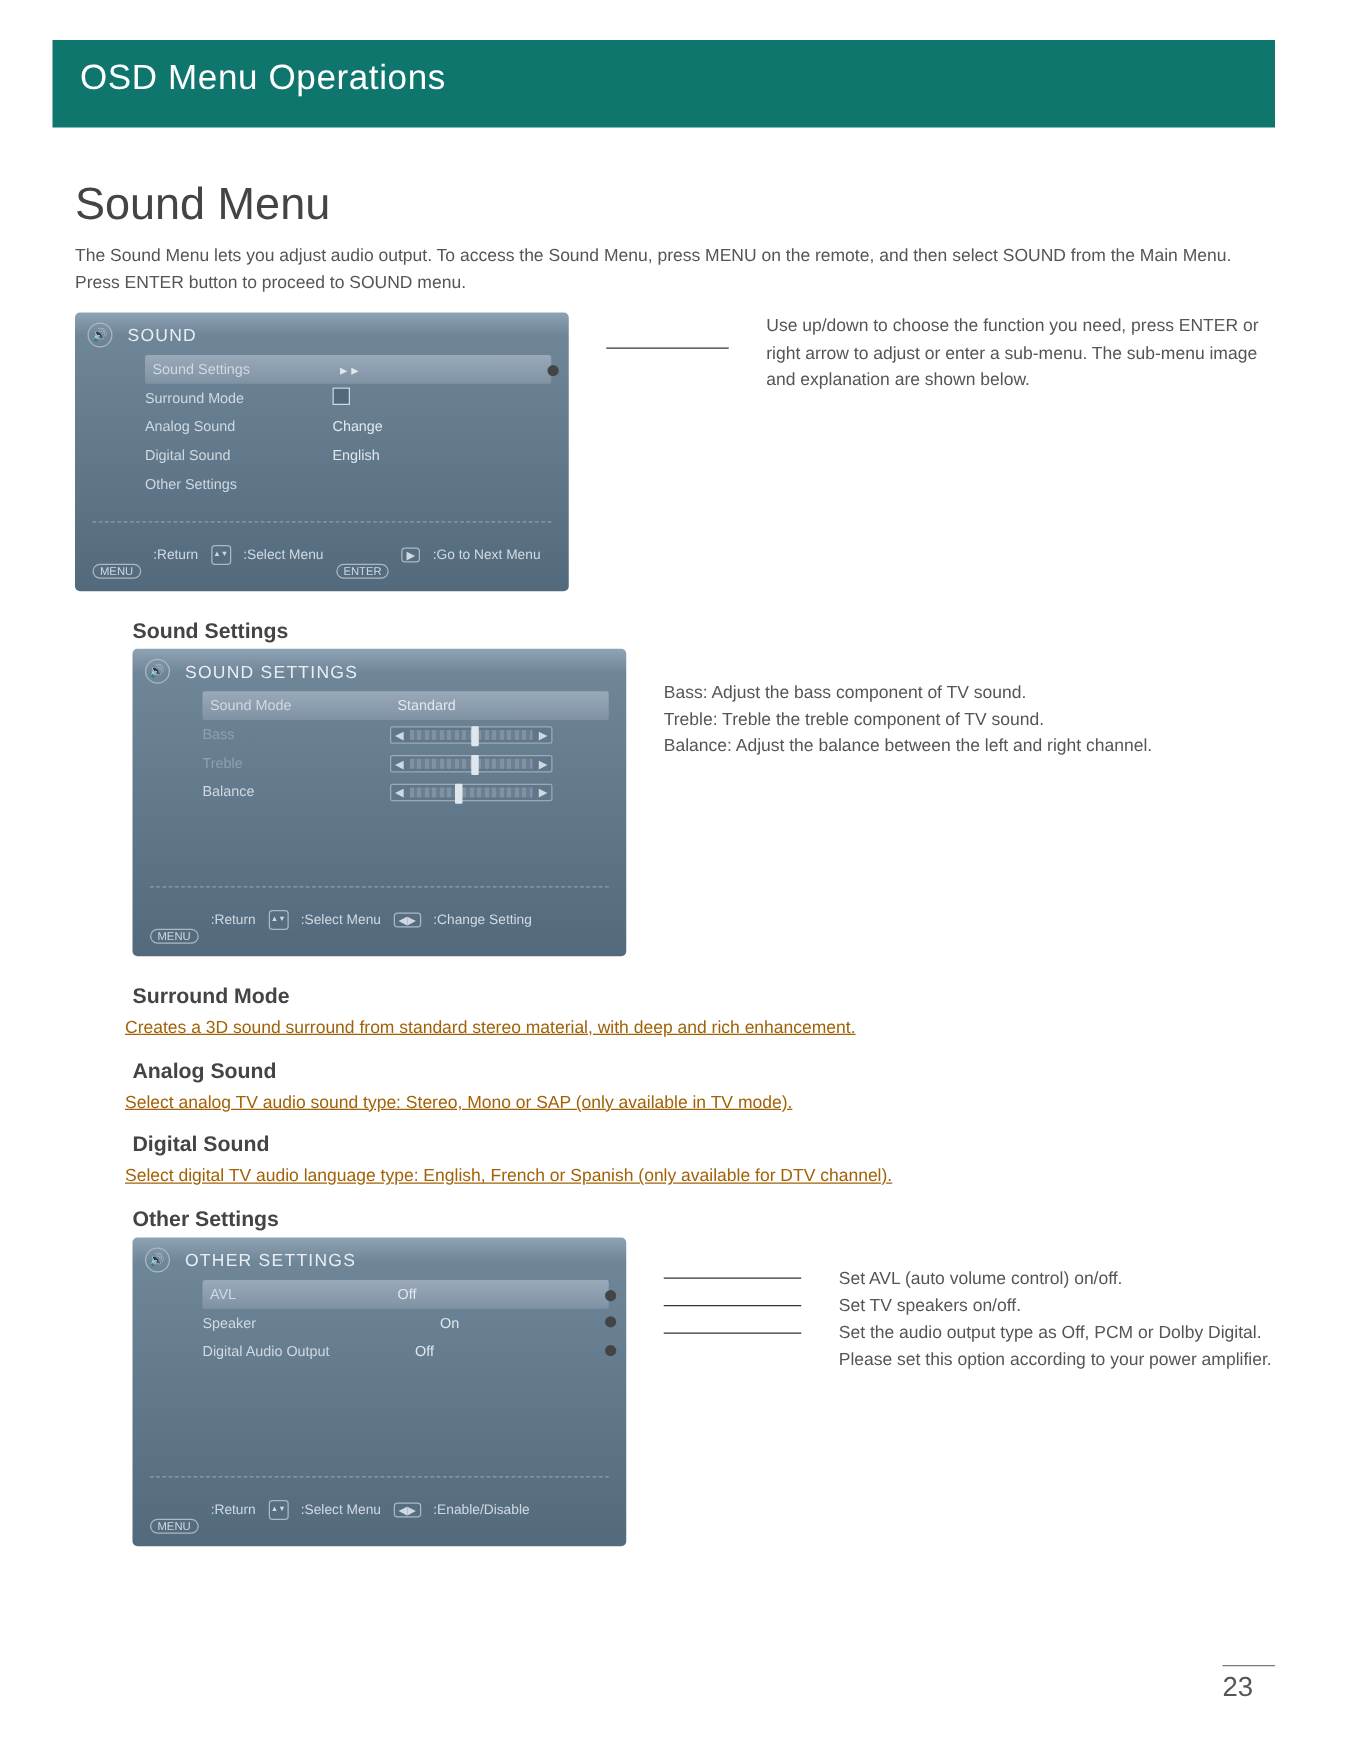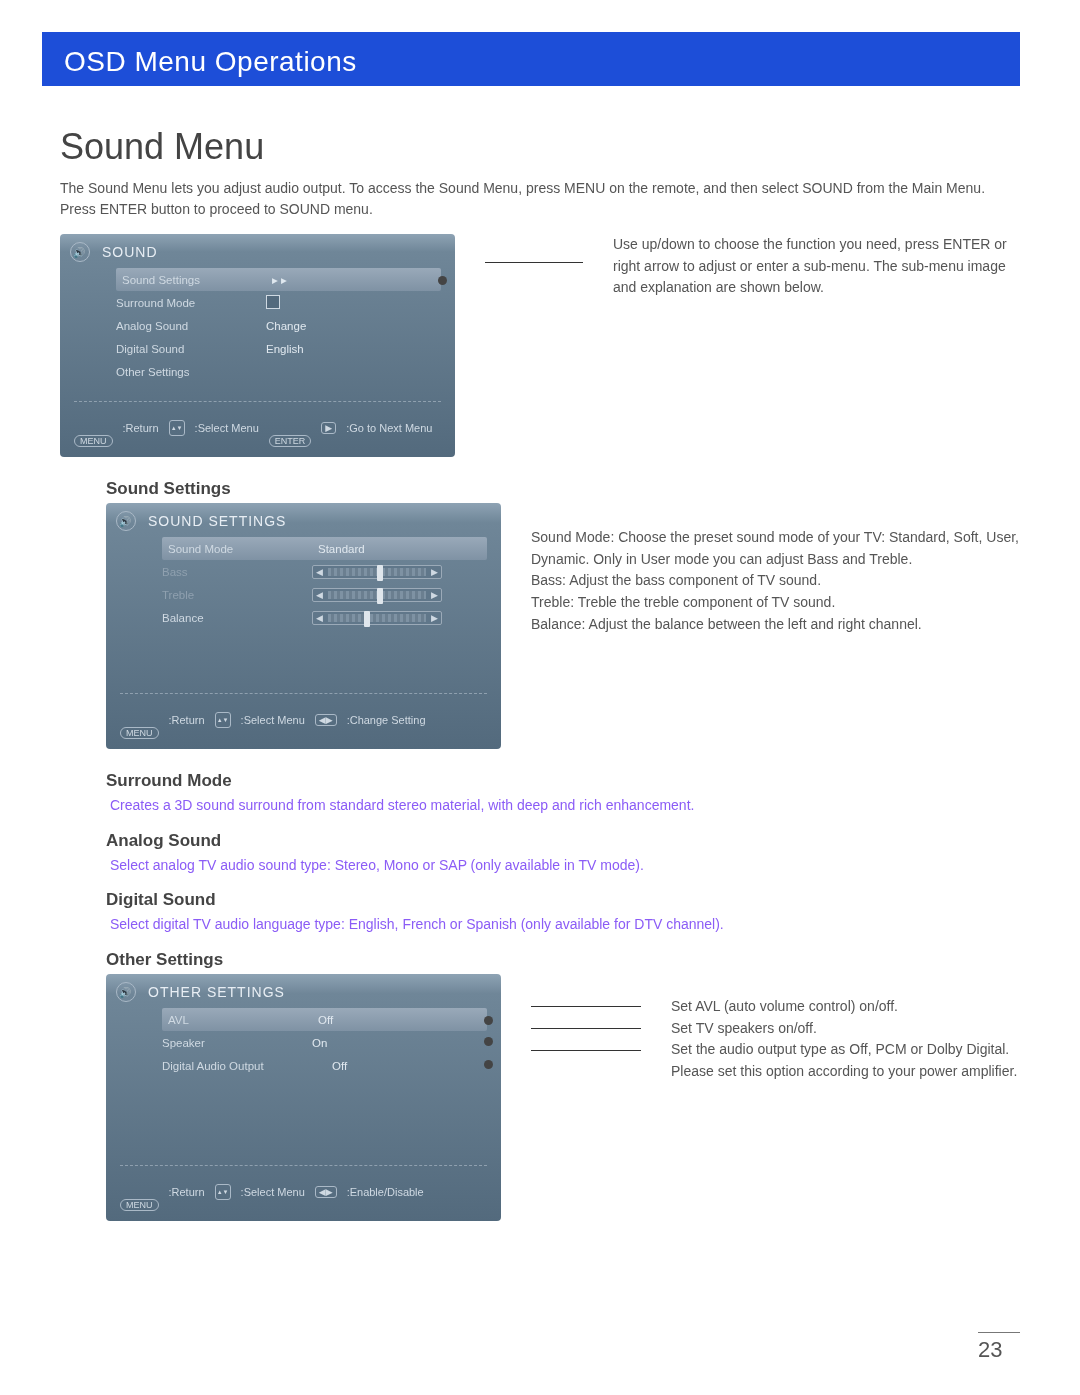--- a/index.html
+++ b/index.html
@@ -6,23 +6,23 @@
   body {
     font-family: Arial, Helvetica, sans-serif;
     background: #fff;
     color: #333;
     width: 1080px;
     height: 1395px;
     position: relative;
     padding: 32px 60px 32px 60px;
   }
   .header-band {
-    background: #1d4ed8;
+    background: #0f766e;
     color: #fff;
-    padding: 14px 22px 8px 22px;
+    padding: 14px 22px 24px 22px;
     margin-left: -18px;
     width: calc(100% + 18px);
     margin-bottom: 40px;
   }
   .header-band h1 {
     font-size: 28px;
     font-weight: 300;
     letter-spacing: 0.5px;
   }
   .page-title {
@@ -103,21 +103,21 @@
     border-top: 1px dashed #8fa0af;
     padding-top: 6px;
   }
   .osd-foot .pill { border:1px solid #aab9c7; border-radius:8px; padding:0 5px; font-size:9px;margin-top:27px; }
   .osd-foot .updown { width:16px; height:16px; border:1px solid #aab9c7; border-radius:3px; display:flex; flex-direction:column; align-items:center; justify-content:center; font-size:6px; line-height:6px;}
   .osd-foot .lr { border:1px solid #aab9c7; border-radius:3px; padding:0 3px; font-size:9px;}
   .desc-col { font-size: 14px; color: #555; line-height: 1.55; flex:1; }
   .dot { width:9px; height:9px; background:#444; border-radius:50%; position:absolute; }
   .subhead { font-size: 17px; color: #444; font-weight:600; margin: 6px 0 4px 46px; }
   .subhead.tight { margin-left: 46px; }
-  .subdesc { font-size: 14px; color: #8b5cf6; line-height:1.55; margin-left:50px; margin-bottom:14px;}
+  .subdesc { font-size: 14px; color: #a16207; line-height:1.55; margin-left:40px; margin-bottom:14px;text-decoration:underline;}
   .indented { margin-left: 46px; }
   .page-num { position:absolute; bottom:32px; right:60px; font-size:22px; color:#555; }
   .page-num::before { content:""; display:block; width:42px; height:1px; background:#777; margin-left:auto; margin-bottom:4px;}
   .other-row .callout-lines { position:relative; flex:0 0 110px; }
   .other-row .ln { position:absolute; height:1px; background:#333; }
 </style>
 </head>
 <body>
 
 <div class="header-band">
@@ -211,21 +211,20 @@
     <div class="osd-foot">
       <span class="pill">MENU</span>
       <span>:Return</span>
       <span class="updown">▲▼</span>
       <span>:Select Menu</span>
       <span class="lr">◀▶</span>
       <span>:Change Setting</span>
     </div>
   </div>
   <div class="desc-col" style="margin-top:24px;">
-    <div>Sound Mode: Choose the preset sound mode of your TV: Standard, Soft, User, Dynamic. Only in User mode you can adjust Bass and Treble.</div>
     <div>Bass: Adjust the bass component of TV sound.</div>
     <div>Treble: Treble the treble component of TV sound.</div>
     <div>Balance: Adjust the balance between the left and right channel.</div>
   </div>
 </div>
 
 <div class="subhead">Surround Mode</div>
 <div class="subdesc">Creates a 3D sound surround from standard stereo material, with deep and rich enhancement.</div>
 
 <div class="subhead">Analog Sound</div>
@@ -238,21 +237,21 @@
 <div class="row other-row indented">
   <div class="osd-panel">
     <span class="osd-speaker">🔊</span>
     <div class="osd-title">OTHER SETTINGS</div>
     <div class="osd-list">
       <div class="osd-item selected" style="position:relative;">
         <span class="label">AVL</span>
         <span class="value">Off</span>
         <span class="dot" style="right:-6px; top:8px;"></span>
       </div>
-      <div class="osd-item" style="position:relative;">
+      <div class="osd-item" style="position:relative;gap:40px;">
         <span class="label">Speaker</span>
         <span class="value">On</span>
         <span class="dot" style="right:-6px; top:6px;"></span>
       </div>
       <div class="osd-item" style="position:relative;">
         <span class="label" style="flex:0 0 170px;">Digital Audio Output</span>
         <span class="value">Off</span>
         <span class="dot" style="right:-6px; top:6px;"></span>
       </div>
       <div style="height:70px;"></div>

